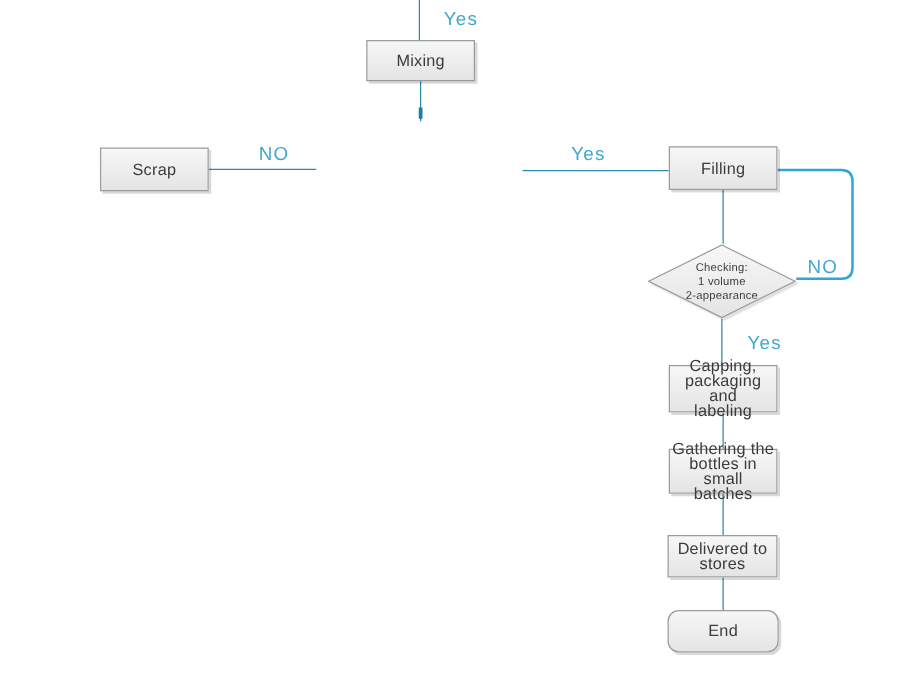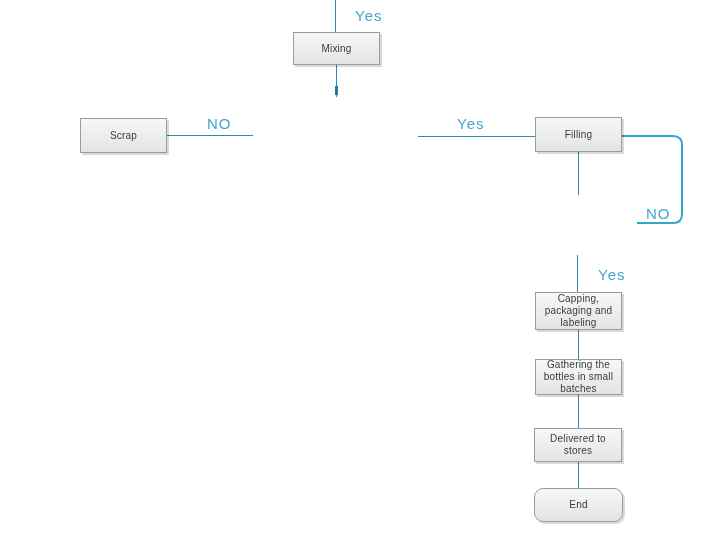--- a/index.html
+++ b/index.html
@@ -17,21 +17,21 @@
   
   .node{
     position:absolute;box-sizing:border-box;
     border:1px solid var(--node-border);
     background:linear-gradient(180deg,var(--node-fill-top) 0%,var(--node-fill-bottom) 100%);
     box-shadow:2px 2px 0 rgba(0,0,0,0.15);
     display:flex;align-items:center;justify-content:center;
   }
   .node.terminator{border-radius:9px;}
   .node-label{
-    font-size:10px;line-height:12px;color:var(--node-text);
+    font-size:13px;line-height:12px;color:var(--node-text);
     text-align:center;white-space:pre-line;letter-spacing:0.2px;
   }
   
   .diamond{position:absolute;}
   .diamond svg{position:absolute;left:0;top:0;filter:drop-shadow(2px 2px 0 rgba(0,0,0,0.12));}
   .diamond polygon{fill:url(#nodeGrad);stroke:var(--node-border);stroke-width:1;}
   .diamond-label{
     position:absolute;left:0;top:0;width:100%;height:100%;
     display:flex;align-items:center;justify-content:center;
     font-size:9.5px;line-height:12px;color:var(--node-text);
@@ -98,20 +98,28 @@
   <div class="node terminator" style="left:534px;top:488px;width:89px;height:34px">
     <span class="node-label">End</span>
   </div>
 
   <div class="node" style="left:534px;top:428px;width:88px;height:34px">
     <span class="node-label">Delivered to
 stores</span>
   </div>
 
 
+  <div class="diamond" style="left:518px;top:195px;width:119px;height:60px">
+    <svg width="119" height="60">
+      <polygon points="59.5,1 118,30 59.5,59 1,30"></polygon>
+    </svg>
+    <span class="diamond-label" style="font-size:9px;line-height:11px">Checking:
+1 volume
+2-appearance</span>
+  </div>
 
   <span class="edge-label" style="left:355px;top:7px">Yes</span>
   <span class="edge-label" style="left:207px;top:115px">NO</span>
   <span class="edge-label" style="left:457px;top:115px">Yes</span>
   <span class="edge-label" style="left:646px;top:205px">NO</span>
   <span class="edge-label" style="left:598px;top:266px">Yes</span>
 
 </div>
 
 </body></html>

